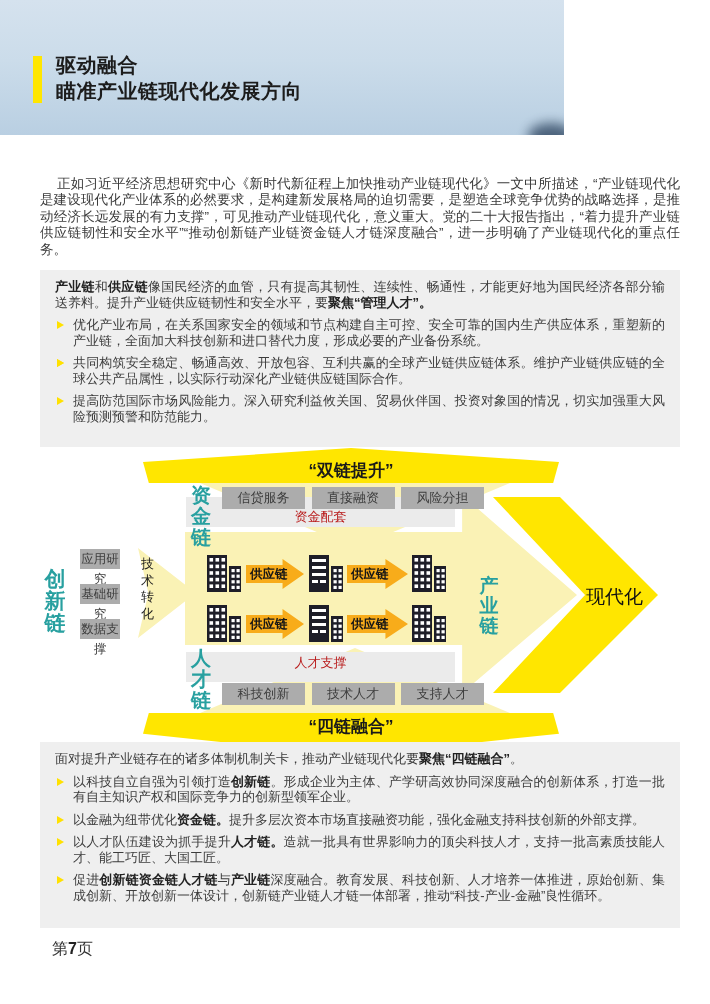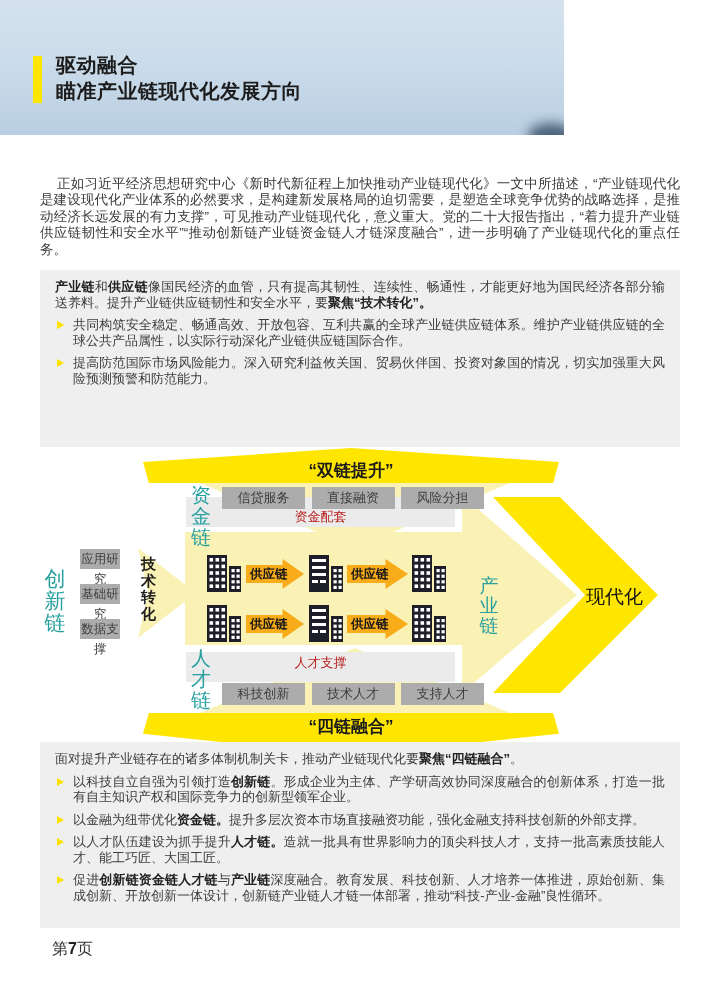--- a/index.html
+++ b/index.html
@@ -50,24 +50,24 @@
          display:flex;justify-content:center;color:#b91c1c;font-size:13px;}
   #strip-top{top:57px;align-items:flex-end;padding-bottom:1px;}
   #strip-bottom{top:212px;align-items:flex-start;padding-top:2px;}
   .trio{position:absolute;left:182px;display:flex;gap:6.5px;}
   #trio-top{top:47px;}
   #trio-bottom{top:243px;}
   .gcell{width:83px;height:22px;background:#acacac;color:#3d3d3d;font-size:13px;
          line-height:22px;text-align:center;}
   .lcol{position:absolute;left:40px;width:40px;height:20px;background:#acacac;color:#3d3d3d;
         font-size:12.5px;line-height:20px;text-align:center;}
-  .vlabel{position:absolute;width:22px;font-size:20px;line-height:21px;font-weight:normal;
+  .vlabel{position:absolute;width:22px;font-size:20px;line-height:21px;font-weight:bold;
           color:#28a0a0;word-break:break-all;text-align:center;}
-  .vsmall{position:absolute;width:15px;font-size:15px;line-height:16.5px;color:#1e1e1e;
-          word-break:break-all;text-align:center;font-weight:bold;}
+  .vsmall{position:absolute;width:15px;font-size:13px;line-height:16.5px;color:#1e1e1e;
+          word-break:break-all;}
   .oarrow{position:absolute;height:30px;background:#f8ac1a;color:#161616;font-size:12.5px;
           font-weight:bold;display:flex;align-items:center;padding-left:4px;
           clip-path:polygon(0 20%,63% 20%,63% 0,100% 50%,63% 100%,63% 80%,0 80%);}
   .bld{position:absolute;width:38px;height:39px;}
   .bld svg{display:block;width:100%;height:100%;}
   #chevron{position:absolute;left:453px;top:57px;width:165px;height:196px;background:#ffe600;
      clip-path:polygon(0 0,40.6% 0,100% 50%,40.6% 100%,0 100%,55.8% 50%);}
   #modern{position:absolute;left:546px;top:144px;width:70px;font-size:19px;color:#111;}
 
   
@@ -83,22 +83,23 @@
     <div class="accent-bar"></div>
     <div class="hero-title">
       <div>驱动融合</div>
       <div>瞄准产业链现代化发展方向</div>
     </div>
   </div>
 
   <p class="intro">正如习近平经济思想研究中心《新时代新征程上加快推动产业链现代化》一文中所描述，“产业链现代化是建设现代化产业体系的必然要求，是构建新发展格局的迫切需要，是塑造全球竞争优势的战略选择，是推动经济长远发展的有力支撑”，可见推动产业链现代化，意义重大。党的二十大报告指出，“着力提升产业链供应链韧性和安全水平”“推动创新链产业链资金链人才链深度融合”，进一步明确了产业链现代化的重点任务。</p>
 
   <div class="graybox" id="box1">
-    <p class="lead"><span class="bseg">产业链</span><span>和</span><span class="bseg">供应链</span><span>像国民经济的血管，只有提高其韧性、连续性、畅通性，才能更好地为国民经济各部分输送养料。提升产业链供应链韧性和安全水平，要</span><span class="bseg">聚焦“技术转化”。</span></p>
+    <p class="lead"><span class="bseg">产业链</span><span>和</span><span class="bseg">供应链</span><span>像国民经济的血管，只有提高其韧性、连续性、畅通性，才能更好地为国民经济各部分输送养料。提升产业链供应链韧性和安全水平，要</span><span class="bseg">聚焦“管理人才”。</span></p>
     <ul>
+      <li><span class="tri"></span><span><span>优化产业布局，在关系国家安全的领域和节点构建自主可控、安全可靠的国内生产供应体系，重塑新的产业链，全面加大科技创新和进口替代力度，形成必要的产业备份系统。</span></span></li>
       <li><span class="tri"></span></li>
       <li><span class="tri"></span><span><span>共同构筑安全稳定、畅通高效、开放包容、互利共赢的全球产业链供应链体系。维护产业链供应链的全球公共产品属性，以实际行动深化产业链供应链国际合作。</span></span></li>
       <li><span class="tri"></span><span><span>提高防范国际市场风险能力。深入研究利益攸关国、贸易伙伴国、投资对象国的情况，切实加强重大风险预测预警和防范能力。</span></span></li>
     </ul>
   </div>
 
   <div class="diagram">
     <div class="pale" id="pale-v-top"></div>
     <div class="pale" id="pale-v-bottom"></div>
     <div class="pale" id="pale-main"></div>

